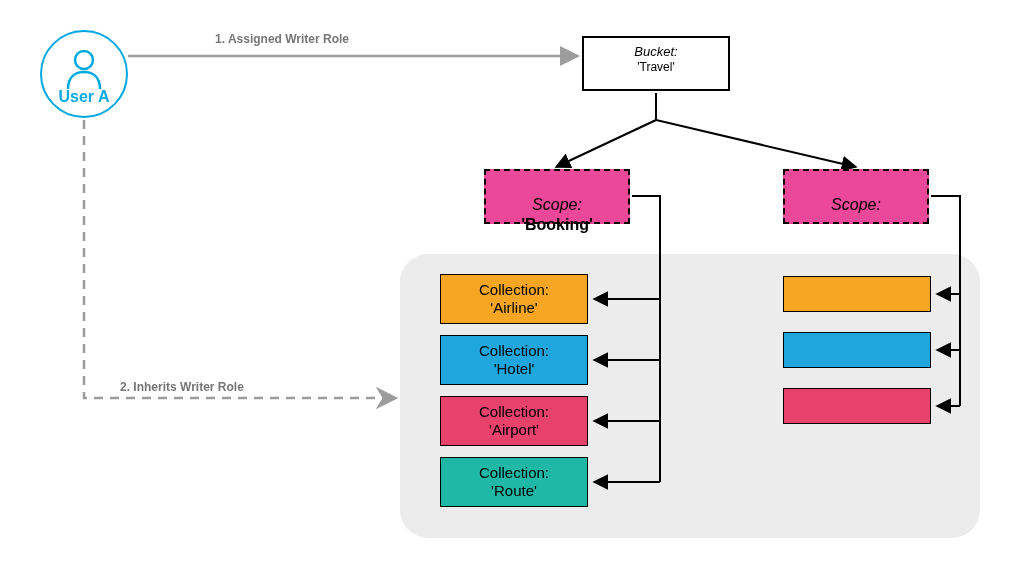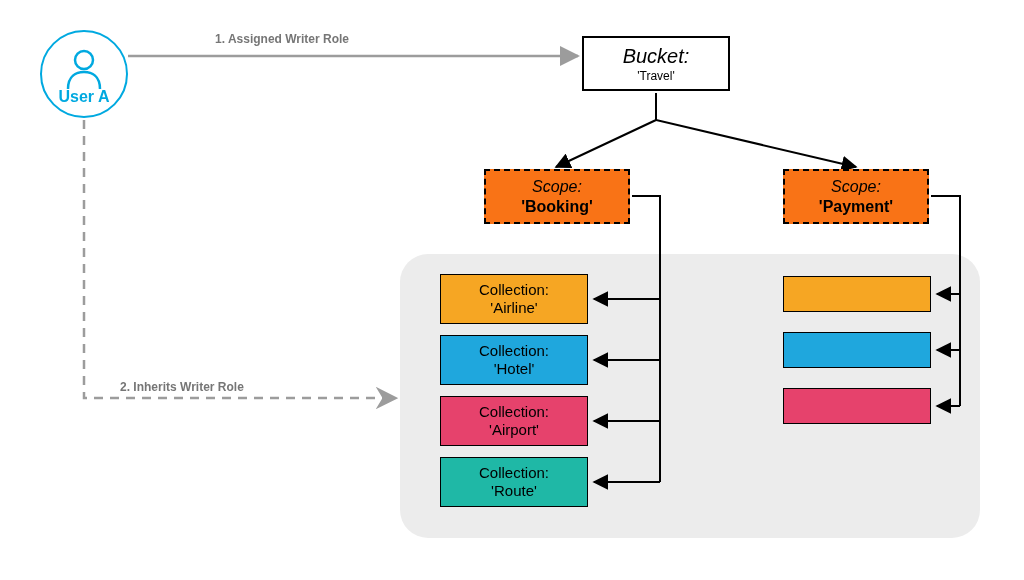--- a/index.html
+++ b/index.html
@@ -11,25 +11,25 @@
   .user-svg{position:absolute;left:50%;top:44%;transform:translate(-50%,-50%);}
   .user-label{left:40px;top:88px;width:88px;text-align:center;color:#00A9E0;font-weight:700;font-size:16px;}
 
   
   .lbl{font-size:12px;color:#767676;font-weight:600;}
   .lbl1{left:215px;top:32px;}
   .lbl2{left:120px;top:380px;}
 
   
   .bucket{left:582px;top:36px;width:148px;height:55px;border:2px solid #000;background:#fff;text-align:center;padding-top:6px;line-height:1.25;}
-  .bucket .t1{font-style:italic;font-size:20px;}
+  .bucket .t1{font-style:italic;font-size:13px;}
   .bucket .t2{font-weight:400;font-size:12px;}
 
   
-  .scope{width:146px;height:55px;border:2px dashed #000;background:#f97316;text-align:center;padding-top:6px;line-height:1.25;}
+  .scope{width:146px;height:55px;border:2px dashed #000;background:#ec4899;text-align:center;padding-top:24px;line-height:1.25;}
   .scope .t1{font-style:italic;font-size:16px;}
   .scope .t2{font-weight:700;font-size:16px;}
   .scope-a{left:484px;top:169px;}
   .scope-b{left:783px;top:169px;}
 
   
   .tray{left:400px;top:254px;width:580px;height:284px;background:#ECECEC;border-radius:28px;}
 
   
   .coll{width:148px;height:50px;border:1px solid #000;text-align:center;line-height:1.18;color:#000;padding-top:6px;}
@@ -102,21 +102,20 @@
     <div class="t1">Bucket:</div>
     <div class="t2">'Travel'</div>
   </div>
 
   <div class="abs scope scope-a">
     <div class="t1">Scope:</div>
     <div class="t2">'Booking'</div>
   </div>
   <div class="abs scope scope-b">
     <div class="t1">Scope:</div>
-    <div class="t2">'Payment'</div>
   </div>
 
   <div class="abs coll c-orange coll-a1">
     <div class="t1">Collection:</div>
     <div class="t2">'Airline'</div>
   </div>
   <div class="abs coll c-blue coll-a2">
     <div class="t1">Collection:</div>
     <div class="t2">'Hotel'</div>
   </div>

